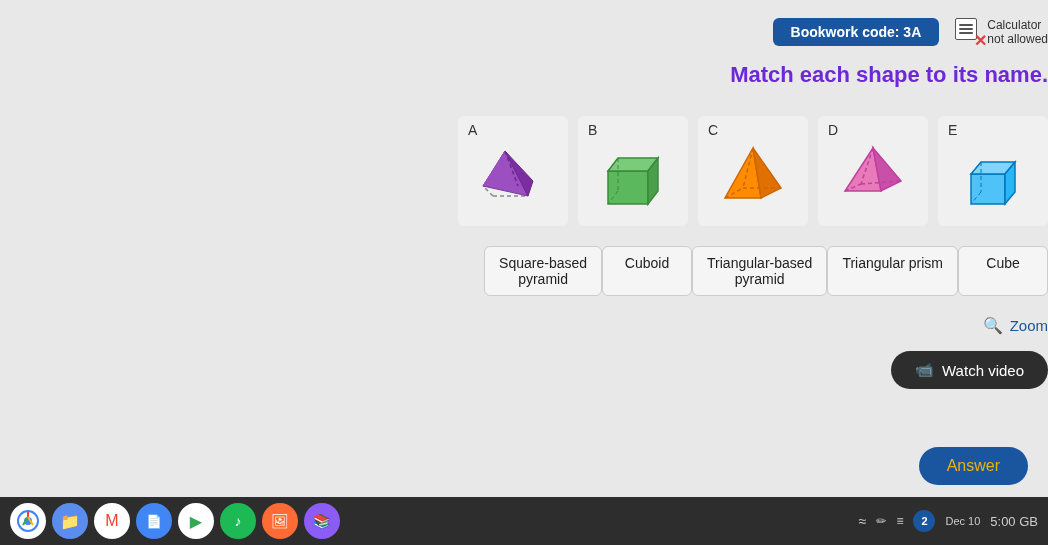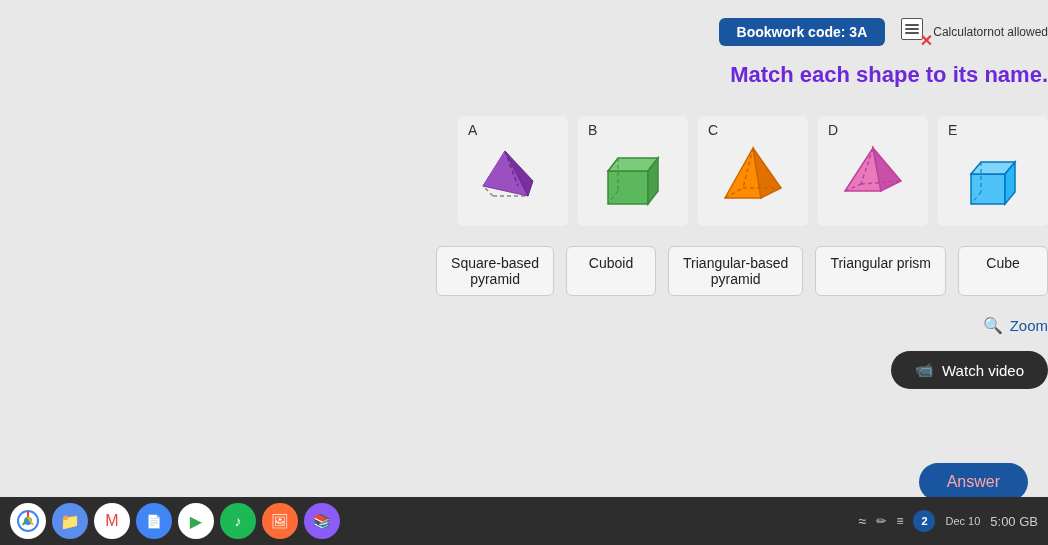--- a/index.html
+++ b/index.html
@@ -115,21 +115,20 @@
       color: #333;
     }
 
     .shape-svg {
       margin-top: 10px;
     }
 
     
     .names-row {
       display: flex;
-      gap: 12px;
       margin-bottom: 20px;
     }
 
     .name-card {
       background: #f5f5f5;
       border: 1.5px solid #ccc;
       border-radius: 6px;
       padding: 8px 14px;
       font-size: 14px;
       text-align: center;
@@ -165,23 +164,23 @@
       cursor: pointer;
       display: flex;
       align-items: center;
       gap: 8px;
     }
 
     
     .answer-btn {
       position: absolute;
       right: 20px;
-      bottom: 44px;
+      bottom: 60px;
       background: #1a56a0;
-      color: #fca5a5;
+      color: #eab308;
       border: none;
       border-radius: 24px;
       padding: 10px 28px;
       font-size: 16px;
       cursor: pointer;
       font-weight: 500;
     }
 
     
     .taskbar {
@@ -253,21 +252,21 @@
     <div class="bookwork-badge">Bookwork code: 3A</div>
     <div class="calculator-info">
       <div class="calc-icon">
         <div class="calc-lines">
           <div class="calc-line"></div>
           <div class="calc-line"></div>
           <div class="calc-line"></div>
         </div>
         <span class="calc-x">✕</span>
       </div>
-      <div style="display:flex;flex-direction:row;font-size:12px;color:#333;">
+      <div style="display:flex;flex-direction:column;font-size:12px;color:#333;">
         <span>Calculator</span>
         <span>not allowed</span>
       </div>
     </div>
   </div>
 
   <div class="instruction">Match each shape to its name.</div>
 
   <div class="shapes-row">
 

